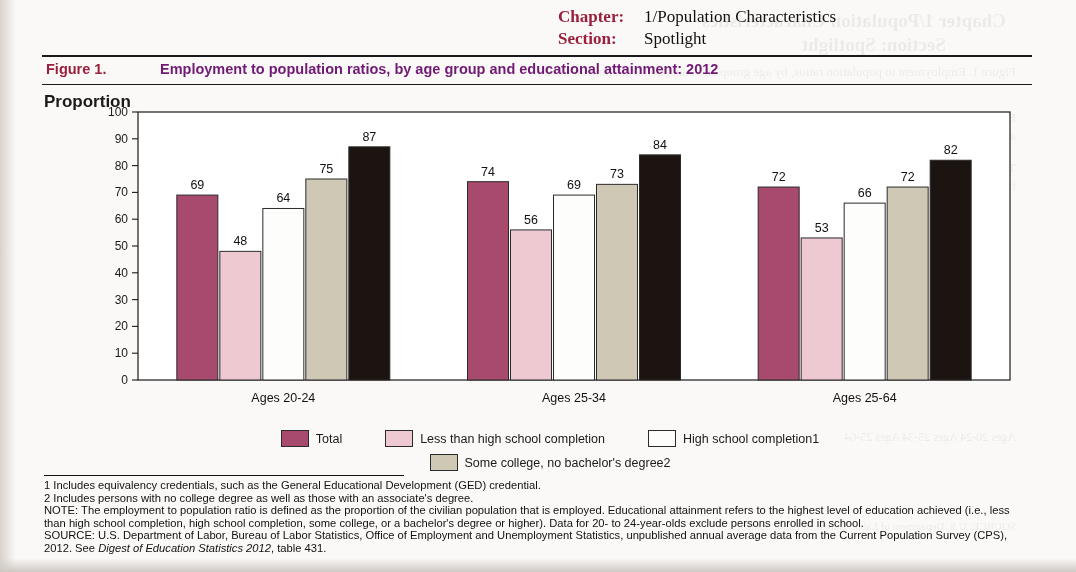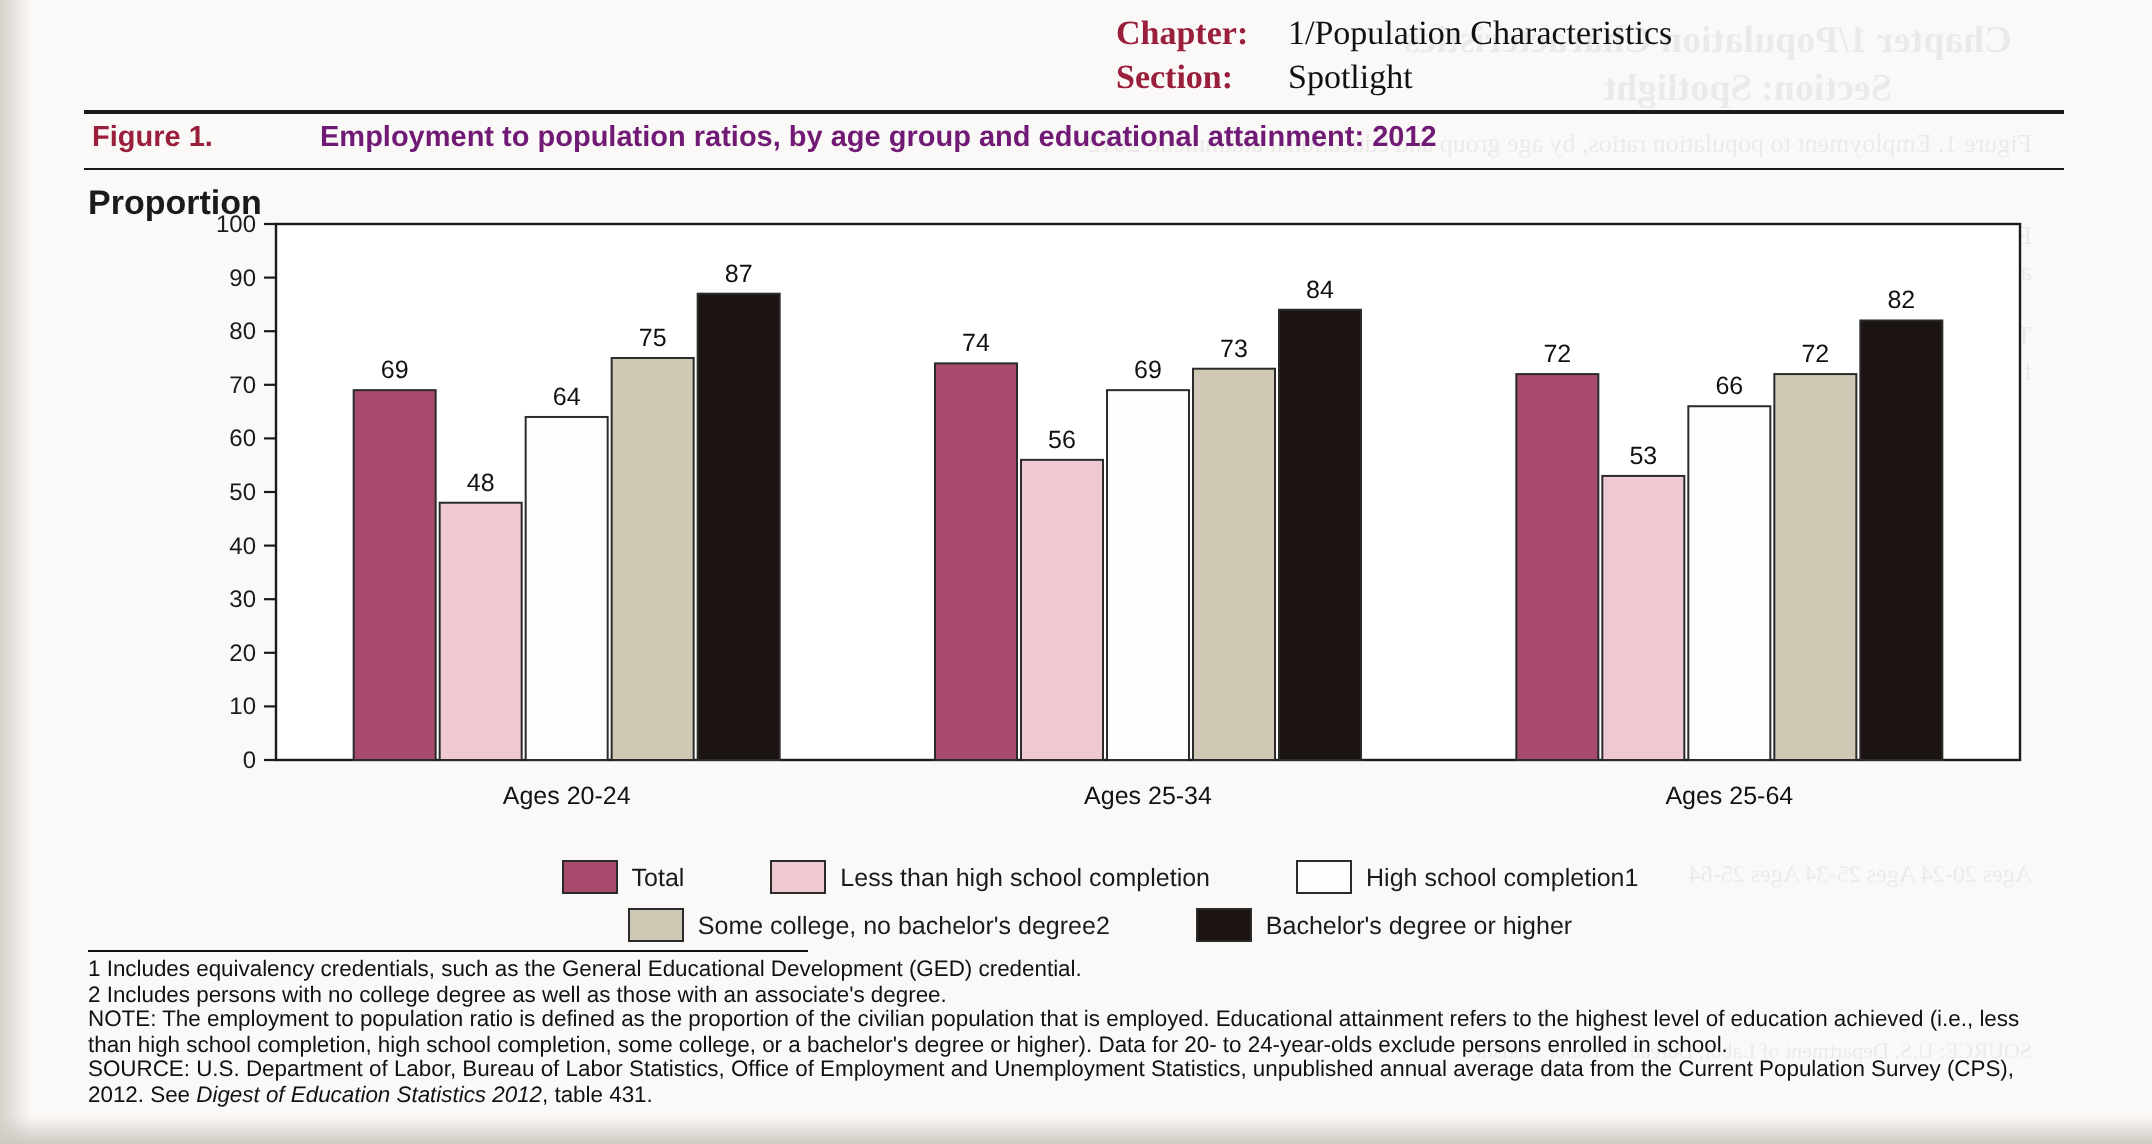--- a/index.html
+++ b/index.html
@@ -295,24 +295,20 @@
       <div class="legend-item">
         <span class="swatch" style="background:#fdfdfb"></span>
         <span>High school completion1</span>
       </div>
     </div>
     <div class="legend-row">
       <div class="legend-item">
         <span class="swatch" style="background:#cfc8b5"></span>
         <span>Some college, no bachelor's degree2</span>
       </div>
-      <div class="legend-item">
-        <span class="swatch" style="background:#1c1410"></span>
-        <span>Bachelor's degree or higher</span>
-      </div>
     </div>
   </div>
 
   <div class="notes">
     <div class="rule"></div>
     <p>1 Includes equivalency credentials, such as the General Educational Development (GED) credential.</p>
     <p>2 Includes persons with no college degree as well as those with an associate's degree.</p>
     <p>NOTE: The employment to population ratio is defined as the proportion of the civilian population that is employed. Educational attainment refers to the highest level of education achieved (i.e., less than high school completion, high school completion, some college, or a bachelor's degree or higher). Data for 20- to 24-year-olds exclude persons enrolled in school.</p>
     <p><span>SOURCE: U.S. Department of Labor, Bureau of Labor Statistics, Office of Employment and Unemployment Statistics, unpublished annual average data from the Current Population Survey (CPS), 2012. See </span><i>Digest of Education Statistics 2012</i><span>, table 431.</span></p>
   </div>

